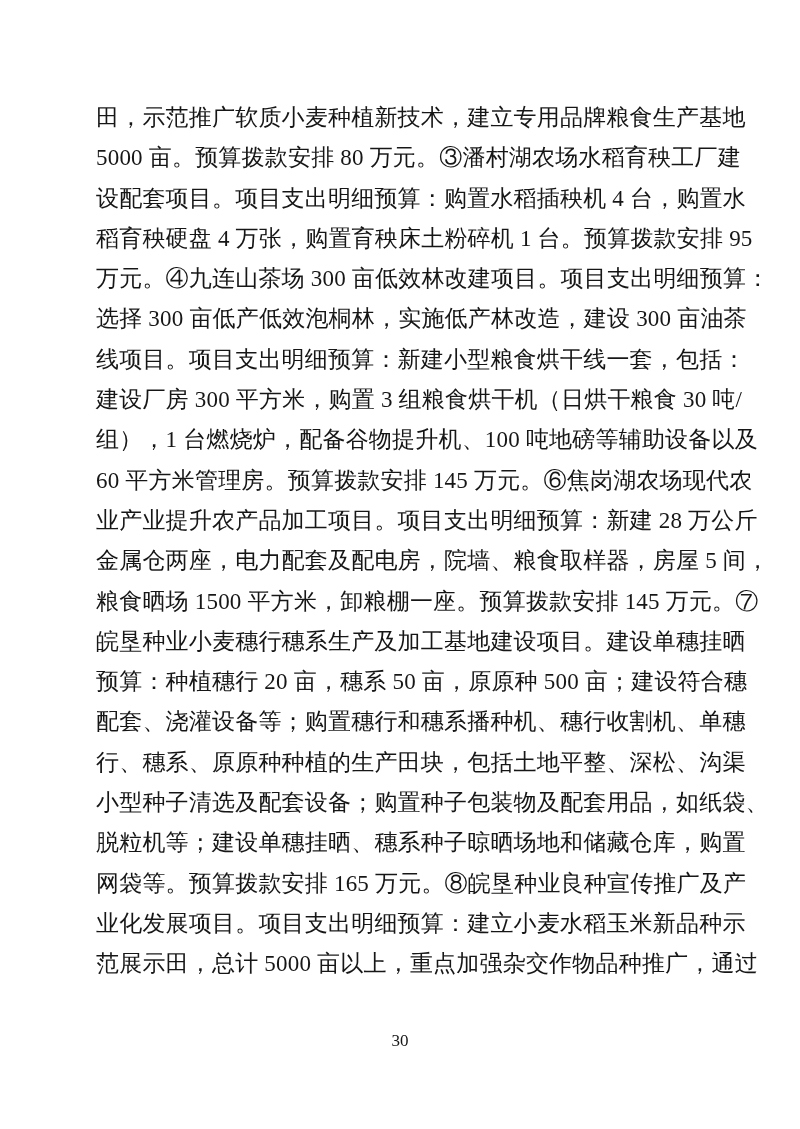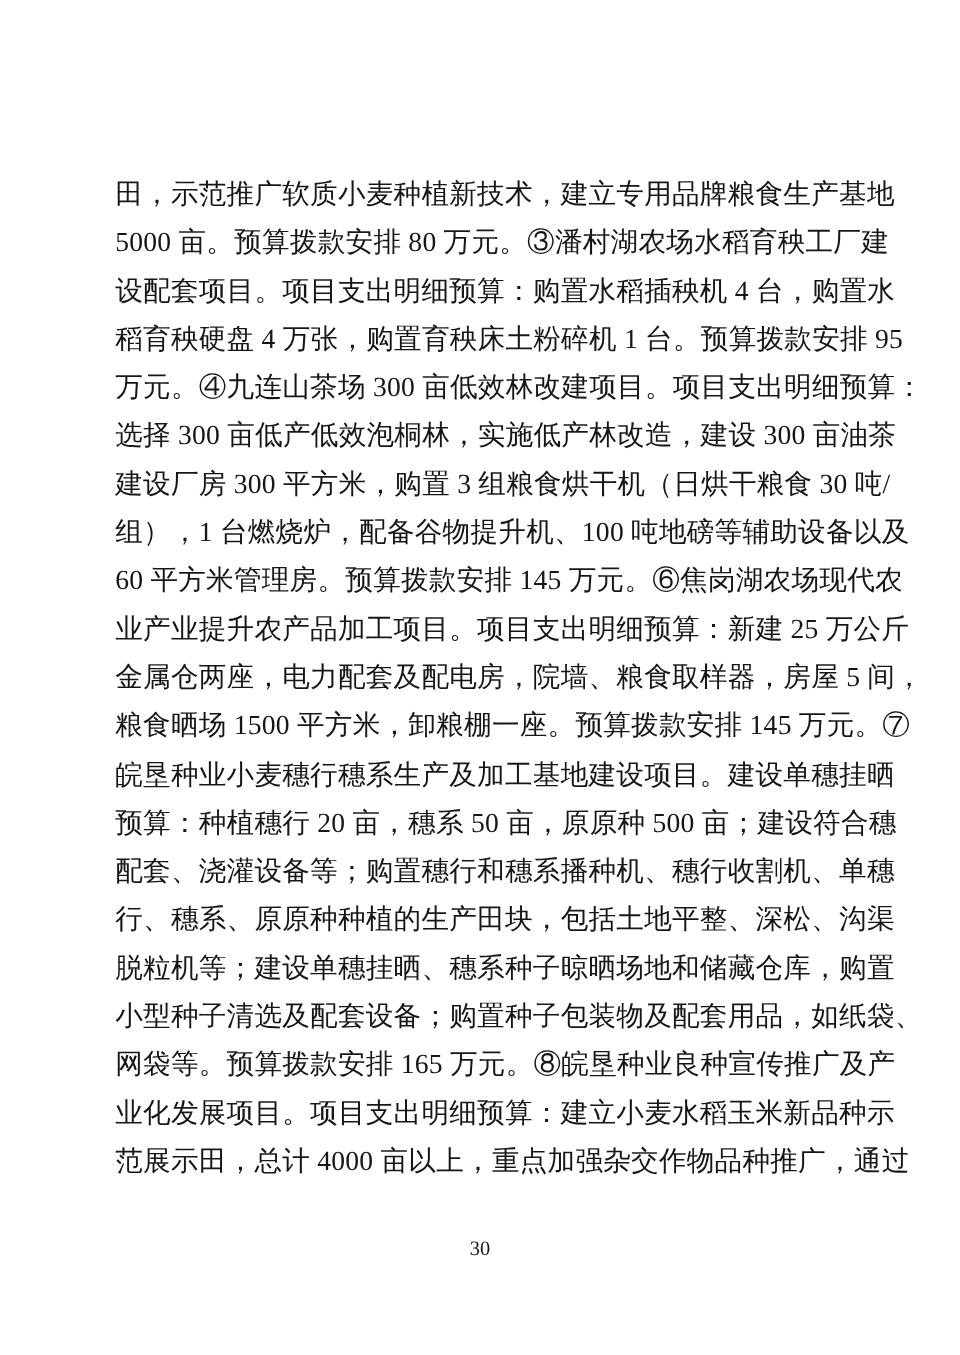--- a/index.html
+++ b/index.html
@@ -14,21 +14,20 @@
     background: #ffffff;
     overflow: hidden;
     font-family: "Liberation Serif", "DejaVu Serif", serif;
     color: #161616;
   }
   .text-block {
     position: absolute;
     left: 96px;
     top: 98px;
     width: 646px;
-    margin-top: 44px;
   }
   .text-line {
     display: block;
     height: 40.3px;
     line-height: 40.3px;
     font-size: 23px;
     white-space: nowrap;
     text-align: justify;
     text-align-last: justify;
     -moz-text-align-last: justify;
@@ -56,30 +55,31 @@
 <body>
 
 <div class="page">
   <div class="text-block">
     <span class="text-line">田，示范推广软质小麦种植新技术，建立专用品牌粮食生产基地</span>
     <span class="text-line">5000 亩。预算拨款安排 80 万元。③潘村湖农场水稻育秧工厂建</span>
     <span class="text-line">设配套项目。项目支出明细预算：购置水稻插秧机 4 台，购置水</span>
     <span class="text-line">稻育秧硬盘 4 万张，购置育秧床土粉碎机 1 台。预算拨款安排 95</span>
     <span class="text-line">万元。④九连山茶场 300 亩低效林改建项目。项目支出明细预算：</span>
     <span class="text-line">选择 300 亩低产低效泡桐林，实施低产林改造，建设 300 亩油茶</span>
+    <span class="text-line">线项目。项目支出明细预算：新建小型粮食烘干线一套，包括：</span>
     <span class="text-line">建设厂房 300 平方米，购置 3 组粮食烘干机（日烘干粮食 30 吨/</span>
     <span class="text-line">组），1 台燃烧炉，配备谷物提升机、100 吨地磅等辅助设备以及</span>
     <span class="text-line">60 平方米管理房。预算拨款安排 145 万元。⑥焦岗湖农场现代农</span>
-    <span class="text-line">业产业提升农产品加工项目。项目支出明细预算：新建 25 万公斤</span>
+    <span class="text-line">业产业提升农产品加工项目。项目支出明细预算：新建 28 万公斤</span>
     <span class="text-line">金属仓两座，电力配套及配电房，院墙、粮食取样器，房屋 5 间，</span>
     <span class="text-line">粮食晒场 1500 平方米，卸粮棚一座。预算拨款安排 145 万元。⑦</span>
     <span class="text-line">皖垦种业小麦穗行穗系生产及加工基地建设项目。建设单穗挂晒</span>
     <span class="text-line">预算：种植穗行 20 亩，穗系 50 亩，原原种 500 亩；建设符合穗</span>
     <span class="text-line">配套、浇灌设备等；购置穗行和穗系播种机、穗行收割机、单穗</span>
     <span class="text-line">行、穗系、原原种种植的生产田块，包括土地平整、深松、沟渠</span>
+    <span class="text-line">小型种子清选及配套设备；购置种子包装物及配套用品，如纸袋、</span>
     <span class="text-line">脱粒机等；建设单穗挂晒、穗系种子晾晒场地和储藏仓库，购置</span>
-    <span class="text-line">小型种子清选及配套设备；购置种子包装物及配套用品，如纸袋、</span>
     <span class="text-line">网袋等。预算拨款安排 165 万元。⑧皖垦种业良种宣传推广及产</span>
     <span class="text-line">业化发展项目。项目支出明细预算：建立小麦水稻玉米新品种示</span>
-    <span class="text-line">范展示田，总计 4000 亩以上，重点加强杂交作物品种推广，通过</span>
+    <span class="text-line">范展示田，总计 5000 亩以上，重点加强杂交作物品种推广，通过</span>
   </div>
   <div class="page-number">30</div>
 </div>
 
 </body></html>

